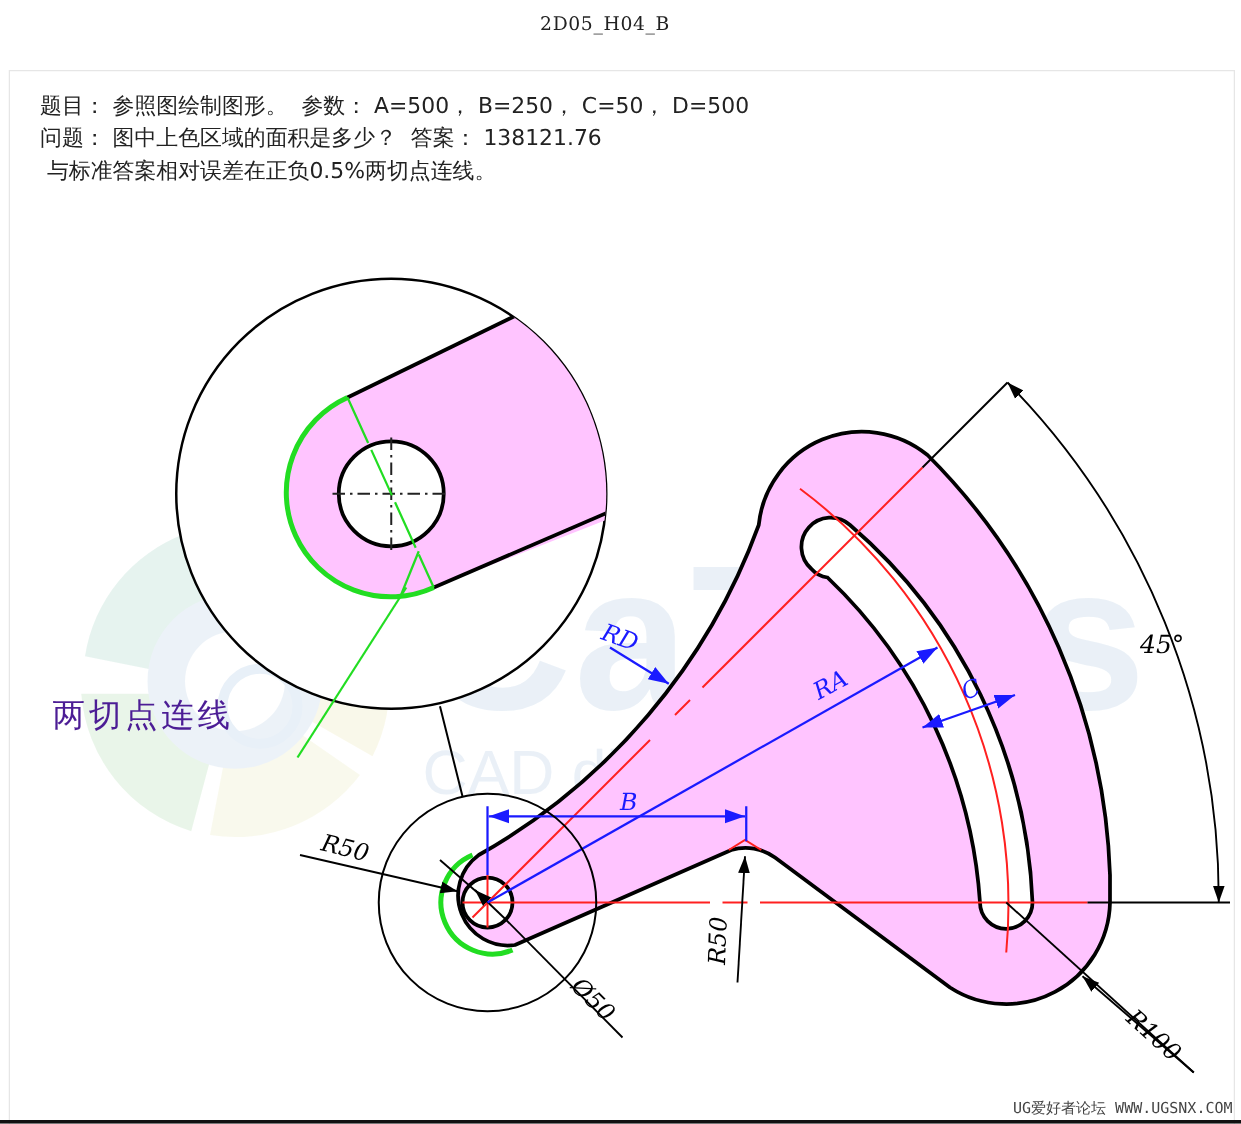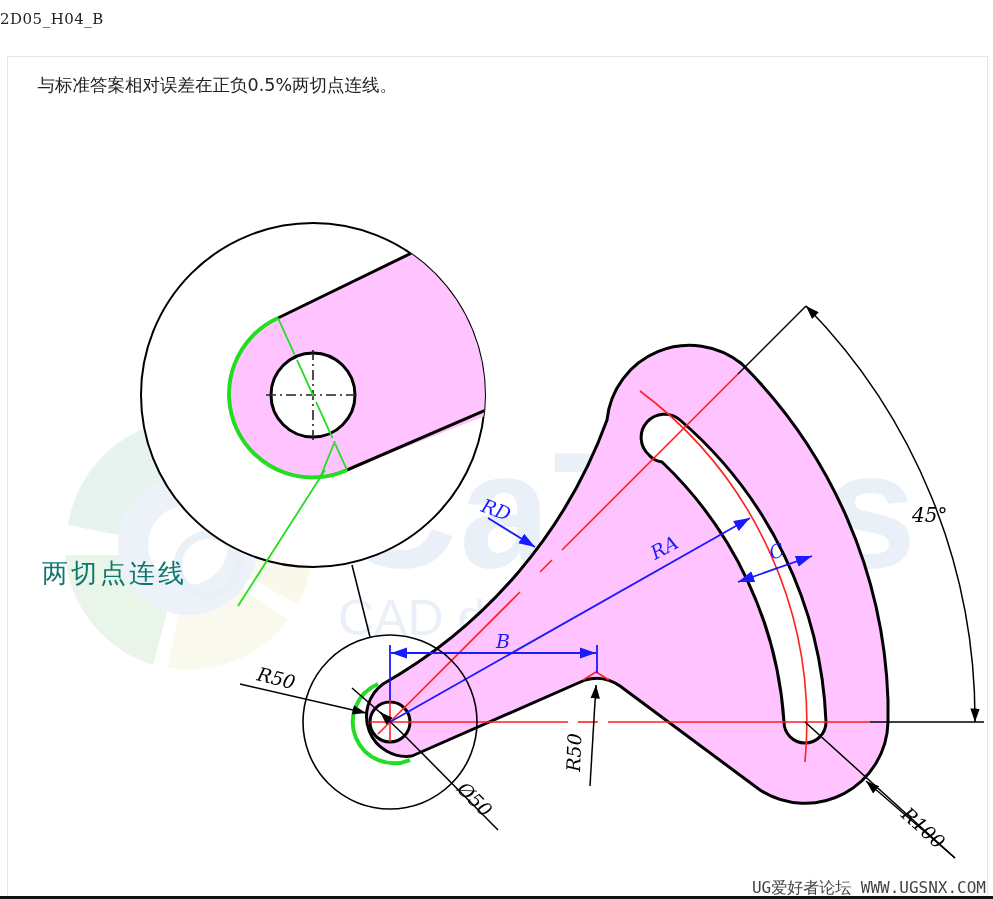--- a/index.html
+++ b/index.html
@@ -1,27 +1,27 @@
 <!DOCTYPE html>
 <html><head>
 <meta charset="utf-8">
 <style>
   html, body { margin:0; padding:0; background:#ffffff; }
   body { width:993px; height:899px; position:relative; overflow:hidden; font-family:"DejaVu Sans", sans-serif; }
-  .page-title { position:absolute; top:10px; left:0; width:968px; font-family:"DejaVu Serif", serif; font-size:15px; color:#222; letter-spacing:0.5px; }
+  .page-title { position:absolute; top:10px; left:0; width:968px; text-align:center; font-family:"DejaVu Serif", serif; font-size:15px; color:#222; letter-spacing:0.5px; }
   .card { position:absolute; left:7px; top:56px; width:981px; height:850px; border:1px solid #e6e6e6; box-sizing:border-box; background:#fff; }
   .question { position:absolute; left:32px; top:72px; font-size:17.5px; line-height:26px; color:#222; font-family:"DejaVu Sans", sans-serif; }
   .question div { white-space:pre; }
   .drawing { position:absolute; left:0; top:0; width:993px; height:899px; }
-  .footer-credit { position:absolute; right:7px; top:878px; font-family:"DejaVu Sans Mono", monospace; font-size:16px; color:#444; }
+  .footer-credit { position:absolute; right:7px; top:878px; font-family:"DejaVu Sans Mono", monospace; font-size:12px; color:#444; }
   .bottom-bar { position:absolute; left:0; bottom:0; width:993px; height:3px; background:#111; }
   .wm { position:absolute; font-family:"Liberation Sans", sans-serif; color:#dfe9f3; pointer-events:none; opacity:0.65; }
   .wm-big { left:338px; top:430px; font-size:165px; font-weight:bold; letter-spacing:2px; line-height:160px; }
   .wm-sub { left:338px; top:590px; font-size:50px; line-height:56px; }
-  .note { position:absolute; color:#0f766e; font-family:"DejaVu Serif", serif; font-size:26px; line-height:38px; left:10px; top:554px; letter-spacing:3px; }
+  .note { position:absolute; color:#4c1d95; font-family:"DejaVu Serif", serif; font-size:26px; line-height:38px; left:10px; top:554px; letter-spacing:3px; }
   .lbl { font-family:"DejaVu Serif", serif; font-style:italic; }
 </style>
 </head>
 <body>
 
 <div class="page-title">2D05_H04_B</div>
 
 <div class="card"></div>
 
 <svg class="drawing" viewBox="0 0 993 899" style="opacity:0.5">
@@ -33,20 +33,22 @@
     <path d="M -35 120 A 125 125 0 0 1 -123 10 L -45 10 A 45 45 0 0 0 -15 45 Z" fill="#d5ecd5"></path>
     <circle cx="0" cy="0" r="70" fill="#dbe7f3"></circle>
     <circle cx="0" cy="0" r="40" fill="#ffffff"></circle>
     <circle cx="20" cy="20" r="30" fill="none" stroke="#d2e2f2" stroke-width="8"></circle>
   </g>
 </svg>
 <div class="wm wm-big">CaTICs</div>
 <div class="wm wm-sub">CAD digital competition</div>
 
 <div class="question">
+  <div>题目： 参照图绘制图形。  参数： A=500， B=250， C=50， D=500</div>
+  <div>问题： 图中上色区域的面积是多少？  答案： 138121.76</div>
   <div> 与标准答案相对误差在正负0.5%两切点连线。</div>
 </div>
 
 <svg class="drawing" viewBox="0 0 993 899">
   <defs>
     <marker id="arrK" viewBox="0 0 10 10" refX="10" refY="5" markerWidth="9" markerHeight="9" orient="auto-start-reverse">
       <path d="M0,1.5 L10,5 L0,8.5 z" fill="#000"></path>
     </marker>
     <marker id="arrB" viewBox="0 0 10 10" refX="10" refY="5" markerWidth="9" markerHeight="9" orient="auto-start-reverse">
       <path d="M0,1.5 L10,5 L0,8.5 z" fill="#1a1aff"></path>

